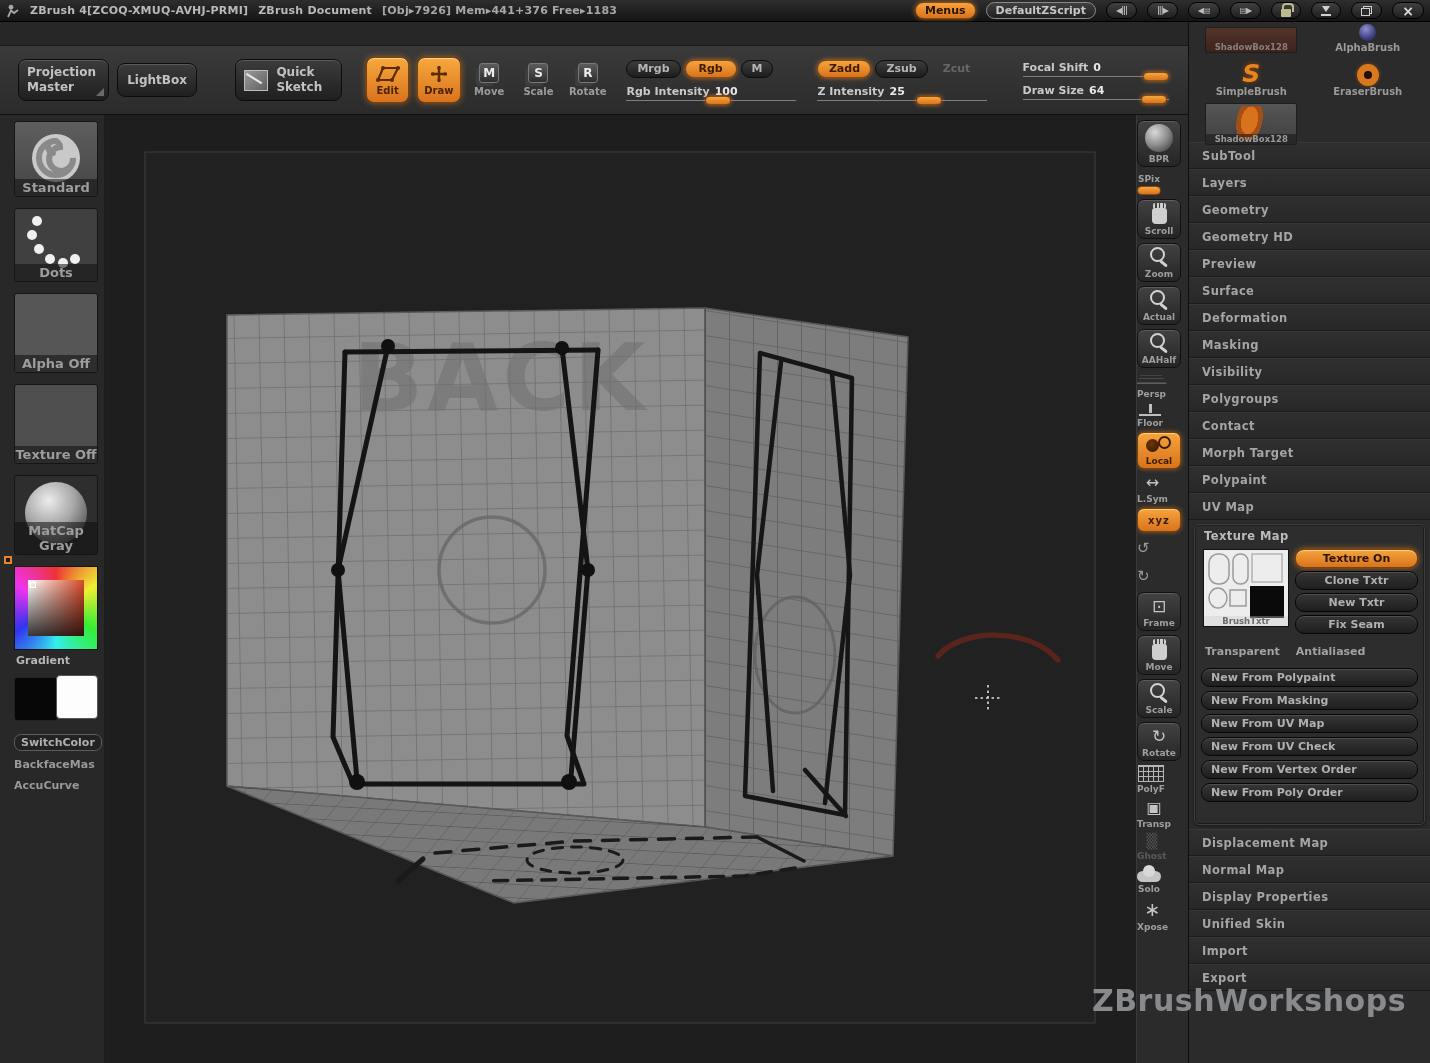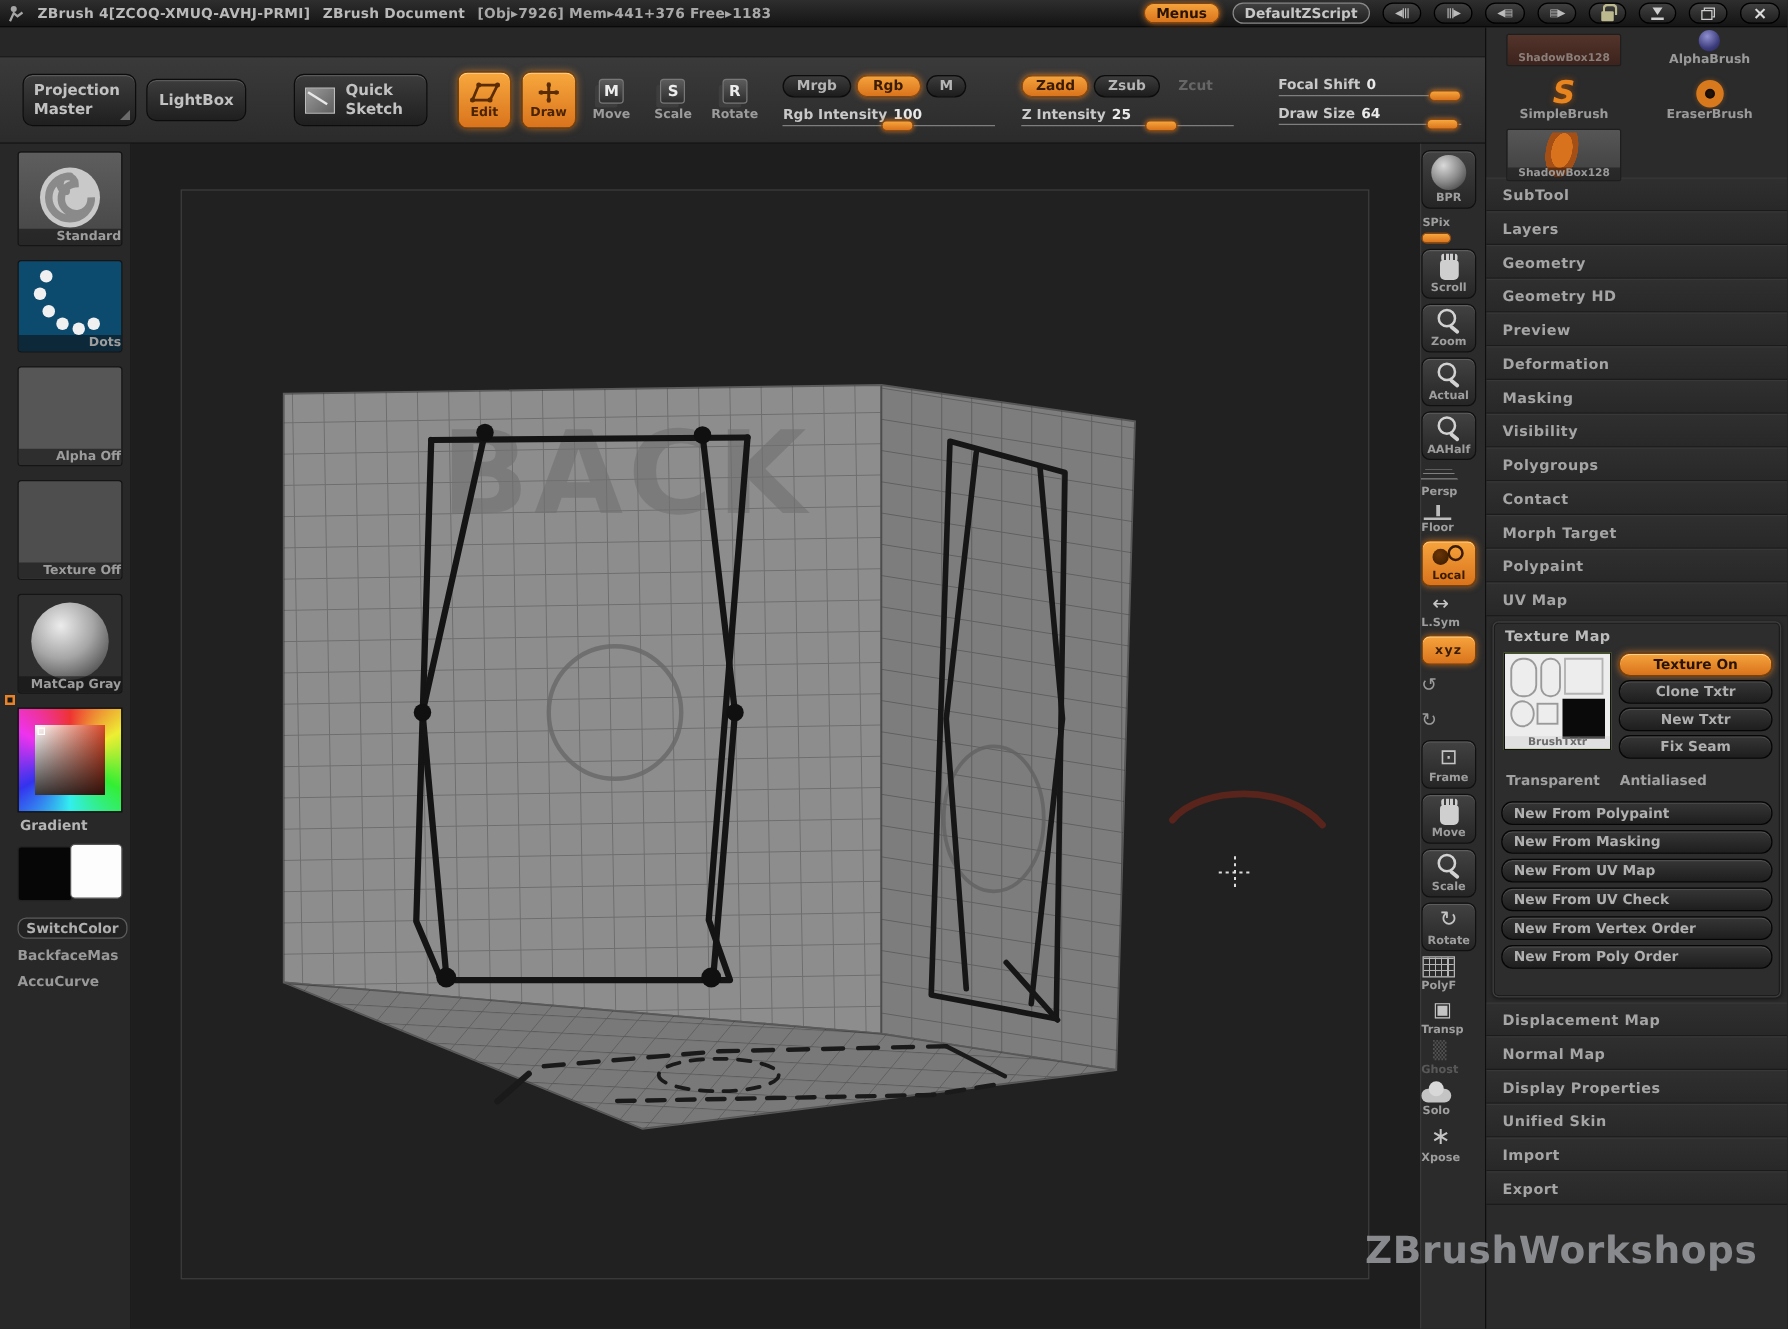--- a/index.html
+++ b/index.html
@@ -75,24 +75,24 @@
   .slider .val { color:#e9e9e9; margin-left:5px; }
   .handle { position:absolute; bottom:-5px; width:26px; height:9px; border-radius:5px;
     background:linear-gradient(#f7a73e,#d9731c); border:1px solid #8a4a10; box-shadow:0 0 4px rgba(232,131,42,.8); }
 
   
   .content-row { display:flex; height:948px; }
 
   
   .sidebar { width:105px; background:#282828; border-right:1px solid #1c1c1c; padding:6px 0 0 14px; position:relative; }
   .thumb { width:84px; border:1px solid #151515; border-radius:3px; position:relative; margin-bottom:11px; overflow:hidden; }
-  .thumb .tlabel { position:absolute; left:0; right:0; bottom:0; text-align:right; font-size:10px; font-weight:bold;
+  .thumb .tlabel { position:absolute; left:0; right:0; bottom:0; text-align:center; font-size:13px; font-weight:bold;
     color:#9d9d9d; background:rgba(15,15,15,.55); padding:1px 0;margin-top:48px; }
   .t-brush { height:76px; background:linear-gradient(#5e5e5e,#454545); display:flex; align-items:center; justify-content:center; }
-  .t-stroke { height:74px; background:#0c4a6e; }
+  .t-stroke { height:74px; background:#404040; }
   .t-alpha { height:80px; background:#565656; }
   .t-texture { height:80px; background:#4e4e4e; }
   .t-matcap { height:80px; background:#2e2e2e; }
   .sphere-big { width:62px; height:62px; margin:6px auto; border-radius:50%;
     background:radial-gradient(circle at 38% 30%, #ececec, #a6a6a6 45%, #5a5a5a 78%, #3c3c3c); }
   .picker { width:84px; height:84px; padding:13px; margin-bottom:4px; position:relative;
     background:conic-gradient(#e33,#ee3,#3e3,#3ee,#33e,#e3e,#e33); border:1px solid #111; }
   .picker-inner { width:100%; height:100%; position:relative;
     background:linear-gradient(to bottom, rgba(0,0,0,0), rgba(0,0,0,.78)), linear-gradient(to right,#ffffff,#d94a2a); }
   .picker-dot { position:absolute; left:2px; top:2px; width:6px; height:6px; border:1px solid #fff; background:rgba(255,255,255,.2); }
@@ -659,20 +659,23 @@
           </div>
 
           <div class="section-row">
             <span>Geometry HD</span>
           </div>
 
           <div class="section-row">
             <span>Preview</span>
           </div>
 
+          <div class="section-row">
+            <span>Surface</span>
+          </div>
 
           <div class="section-row">
             <span>Deformation</span>
           </div>
 
           <div class="section-row">
             <span>Masking</span>
           </div>
 
           <div class="section-row">

